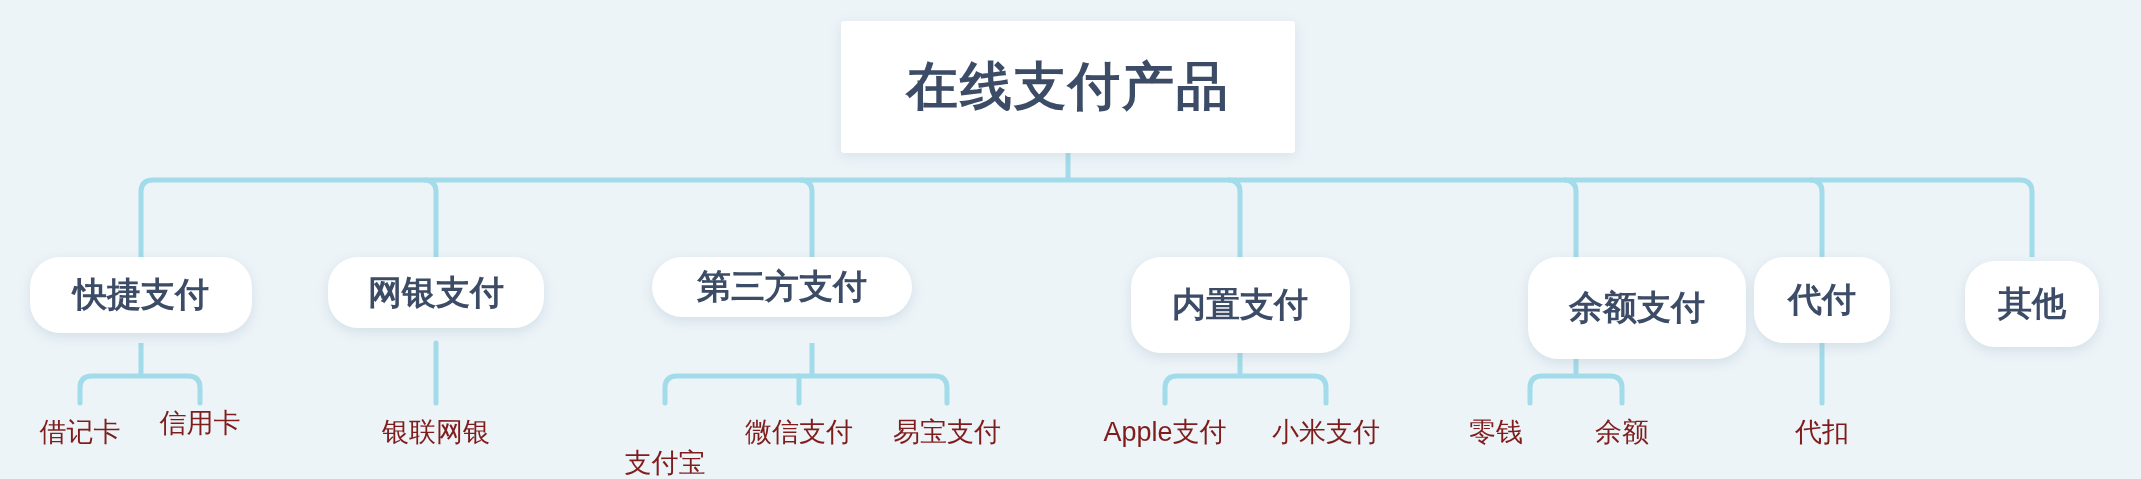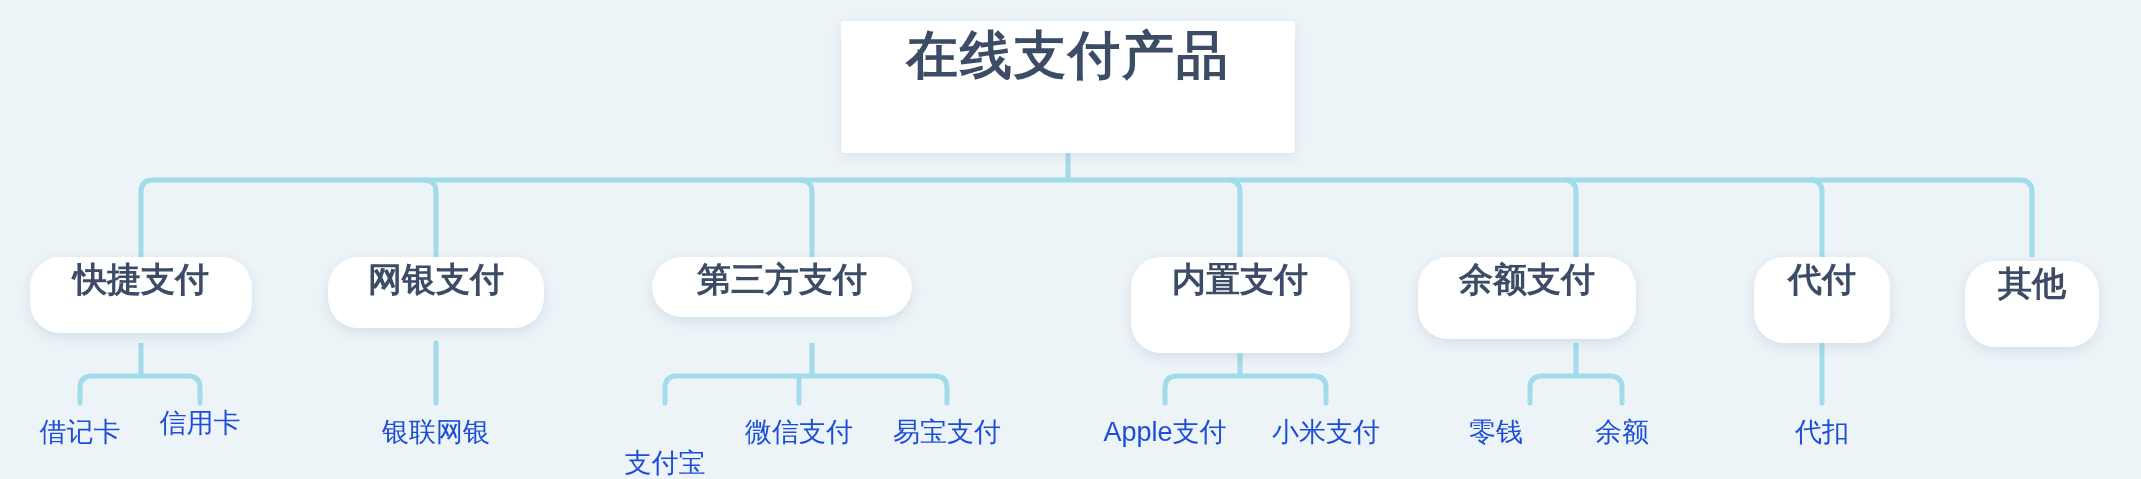--- a/index.html
+++ b/index.html
@@ -9,42 +9,42 @@
     background:#edf4f8;
     font-family:"Liberation Sans","DejaVu Sans",sans-serif;
     overflow:hidden;
   }
   svg.connectors { position:absolute; left:0; top:0; }
   .connector { stroke:#a2dbe9; stroke-width:5; fill:none; }
   .connector.capped { stroke-linecap:round; }
   .node {
     position:absolute;
     background:#ffffff;
-    display:flex; justify-content:center;
+    display:flex; align-items:center; justify-content:center;
     color:#3d4c66; font-weight:bold;
     white-space:nowrap;
     box-sizing:border-box;
   }
   .root-node {
     border-radius:3px;
     font-size:52px;
     letter-spacing:2px;
     box-shadow:0 3px 12px rgba(148,176,196,0.25);
   }
   .branch-node {
     border-radius:30px;
     font-size:34px;
     box-shadow:0 4px 12px rgba(148,176,196,0.30);
   }
   .leaf {
     position:absolute;
     transform:translateX(-50%);
     font-size:27px;
     line-height:32px;
-    color:#1d4ed8;
+    color:#7f1d1d;
     white-space:nowrap;
   }
 </style>
 </head>
 <body>
 
 <div class="canvas">
   <svg class="connectors" width="2141" height="479">
       <path d="M1068 153 L1068 180" class="connector"></path>
       <path d="M141 257 L141 192 Q141 180 153 180 L2020 180 Q2032 180 2032 192 L2032 257" class="connector"></path>
@@ -82,21 +82,21 @@
         <span>第三方支付</span>
       </div>
       <div class="leaf" style="left: 665px; top: 416px; margin-top: 31px;">支付宝</div>
       <div class="leaf" style="left: 799px; top: 416px;">微信支付</div>
       <div class="leaf" style="left: 947px; top: 416px;">易宝支付</div>
       <div class="node branch-node" style="left: 1130.5px; top: 257px; width: 219px; height: 96px;">
         <span>内置支付</span>
       </div>
       <div class="leaf" style="left: 1165px; top: 416px;">Apple支付</div>
       <div class="leaf" style="left: 1326px; top: 416px;">小米支付</div>
-      <div class="node branch-node" style="left: 1418px; top: 257px; width: 218px; height: 82px;">
+      <div class="node branch-node" style="left: 1528px; top: 257px; width: 218px; height: 102px;">
         <span>余额支付</span>
       </div>
       <div class="leaf" style="left: 1496px; top: 416px;">零钱</div>
       <div class="leaf" style="left: 1622px; top: 416px;">余额</div>
       <div class="node branch-node" style="left: 1754px; top: 257px; width: 136px; height: 86px;">
         <span>代付</span>
       </div>
       <div class="leaf" style="left: 1822px; top: 416px;">代扣</div>
       <div class="node branch-node" style="left: 1965px; top: 261px; width: 134px; height: 86px;">
         <span>其他</span>

